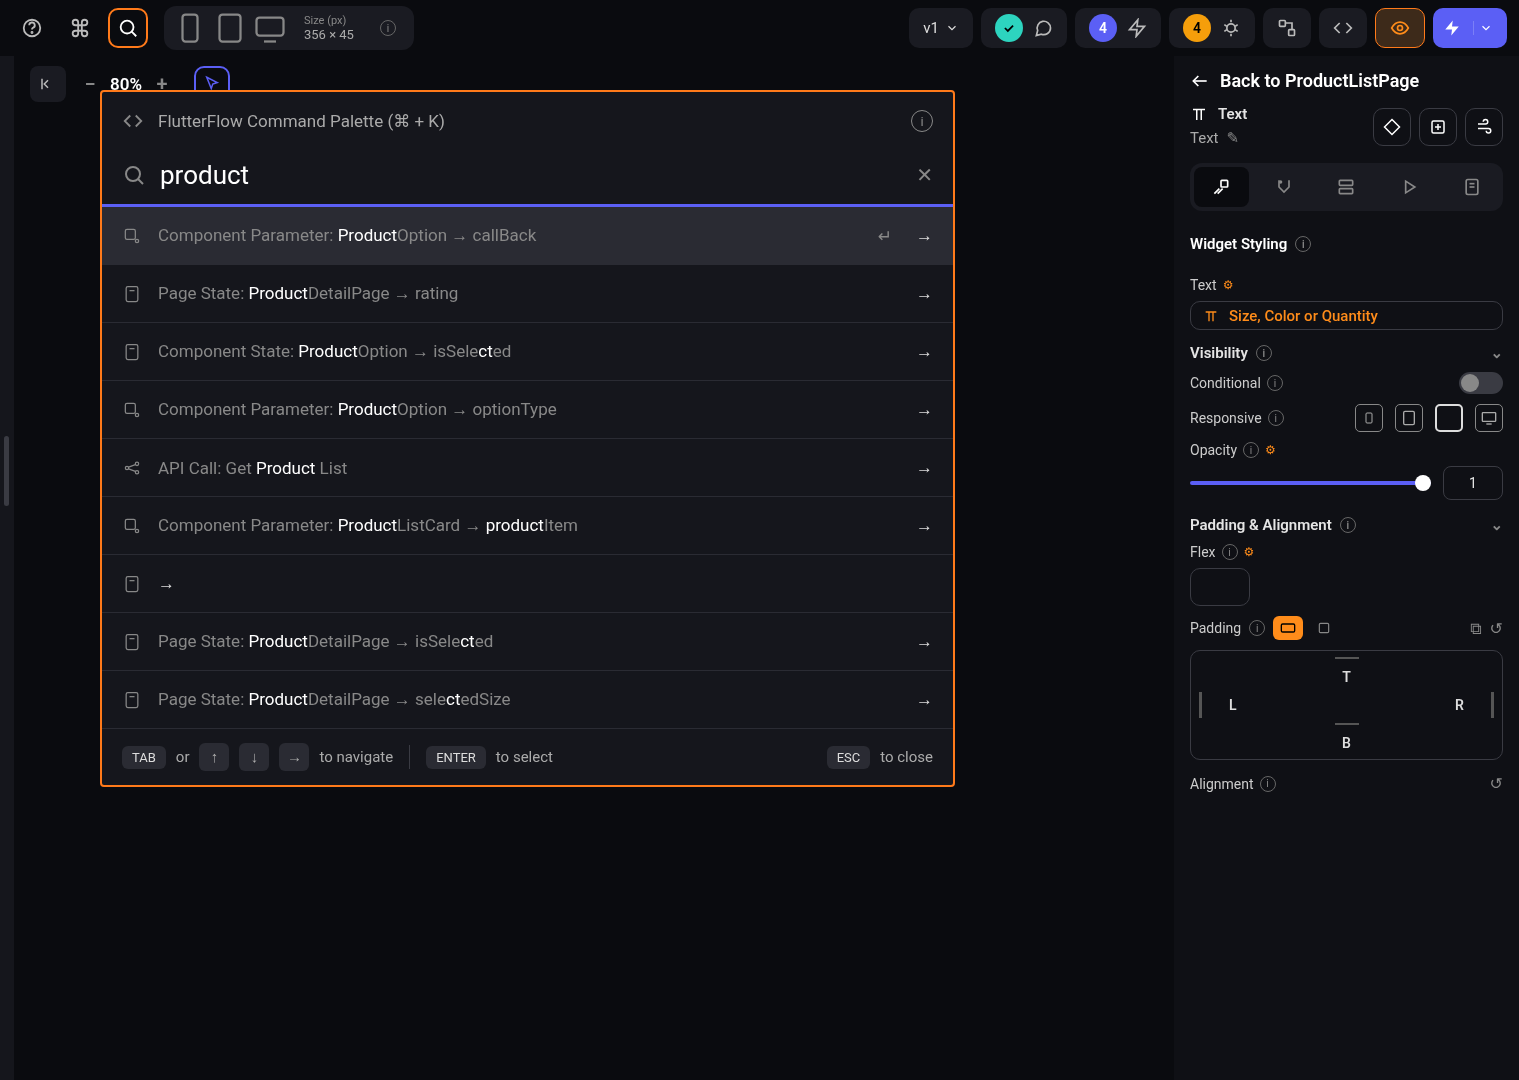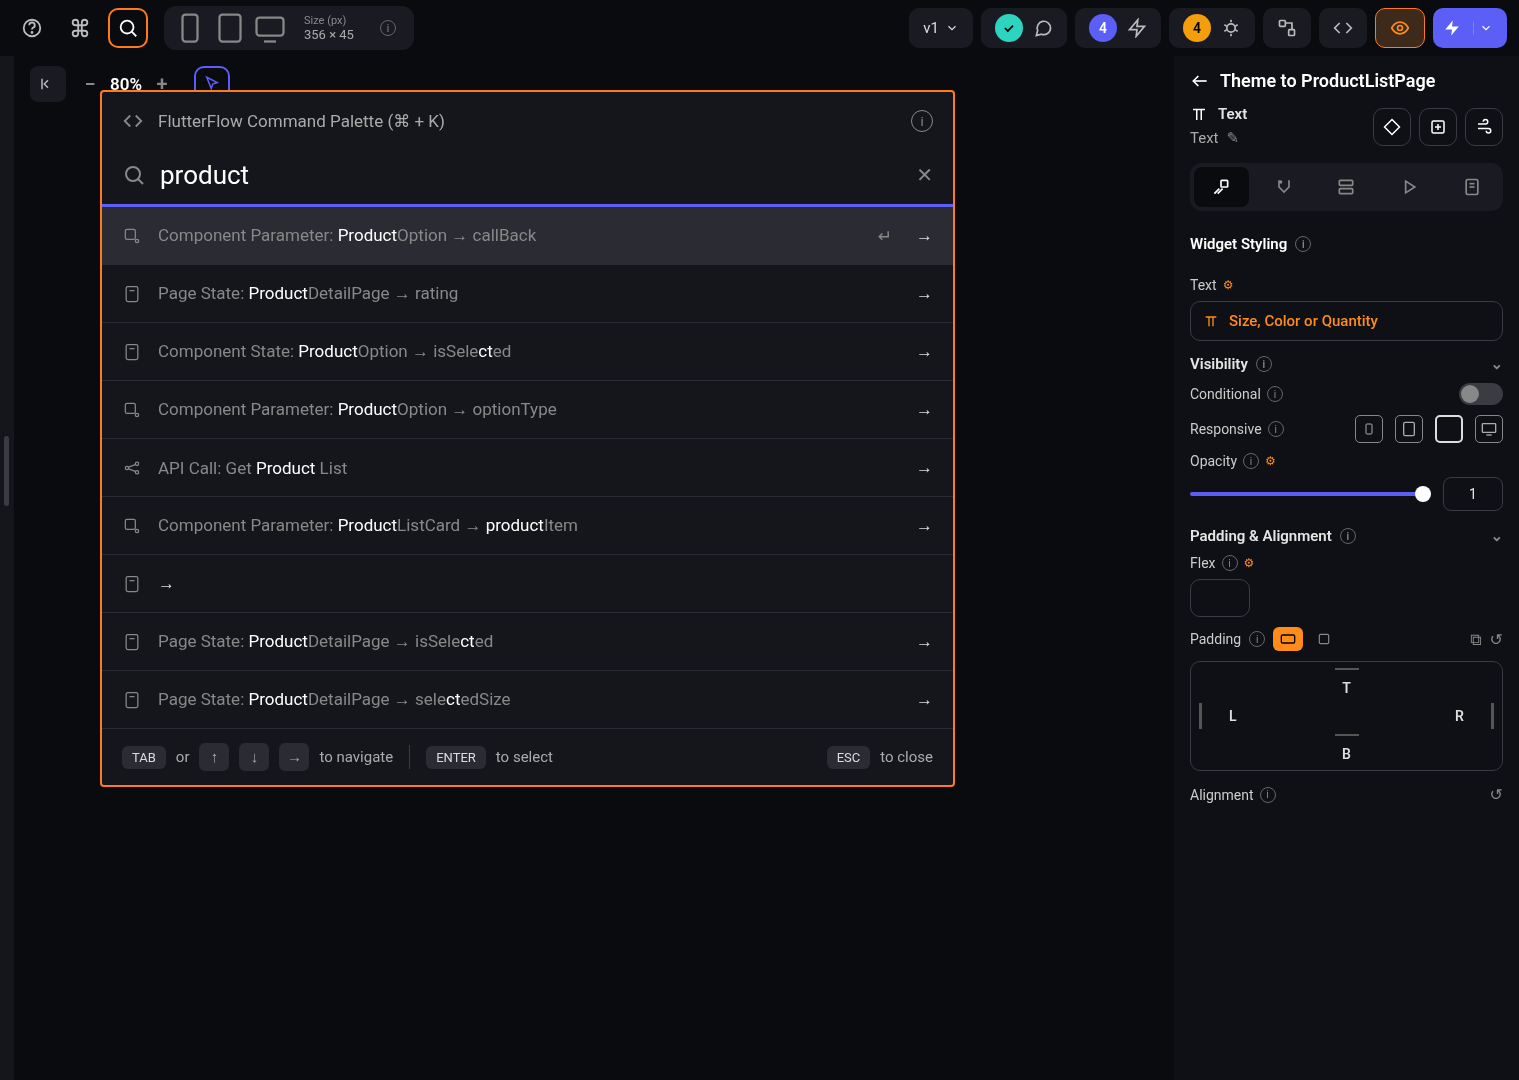--- a/index.html
+++ b/index.html
@@ -58,21 +58,21 @@
 .widget-label{font-size:15px;font-weight:600;}
 .widget-sub{color:#aaa;font-size:15px;margin-bottom:12px;display:flex;align-items:center;gap:8px;}
 .action-icons{position:absolute;right:16px;top:52px;display:flex;gap:8px;}
 .action-icon{width:38px;height:38px;border:1px solid #3a3b43;border-radius:10px;display:flex;align-items:center;justify-content:center;cursor:pointer;}
 .tabs-row{display:flex;gap:8px;margin:16px 0;background:#1a1b22;border-radius:12px;padding:4px;width:100%;}
 .tab-btn{flex:1;height:40px;display:flex;align-items:center;justify-content:center;border-radius:8px;cursor:pointer;color:#888;}
 .tab-btn.active{background:#0a0b0f;color:#fff;}
 .section-title{font-size:15px;font-weight:600;color:#fff;margin:24px 0;display:flex;align-items:center;gap:8px;}
 .theme-btn{width:100%;height:40px;background:#2a2b33;border-radius:10px;display:flex;align-items:center;justify-content:center;font-size:15px;font-weight:600;cursor:pointer;margin-bottom:14px;}
 .prop-label{font-size:14px;color:#ccc;margin:8px 0;display:flex;align-items:center;gap:6px;}
-.text-input-box{width:100%;height:40px;border:1px solid #3a3b43;border-radius:10px;display:flex;align-items:center;padding:4px 12px;gap:10px;margin-bottom:14px;}
+.text-input-box{width:100%;height:29px;border:1px solid #3a3b43;border-radius:10px;display:flex;align-items:center;padding:4px 12px;gap:10px;margin-bottom:14px;}
 .text-input-box .val{color:#ff8c1a;font-size:15px;font-weight:500;}
 .section-header{display:flex;align-items:center;justify-content:space-between;margin:14px 0 10px;font-size:15px;font-weight:600;}
 .chev{color:#888;}
 .row-between{display:flex;align-items:center;justify-content:space-between;margin:10px 0;}
 .row-between .lbl{font-size:14px;color:#ccc;display:flex;align-items:center;gap:6px;}
 .toggle{width:44px;height:22px;background:#3a3b43;border-radius:11px;position:relative;cursor:pointer;}
 .toggle::after{content:"";position:absolute;width:18px;height:18px;background:#888;border-radius:50%;top:2px;left:2px;}
 .device-icons{display:flex;gap:12px;}
 .device-icons .d{width:28px;height:28px;border:1.5px solid #888;border-radius:5px;cursor:pointer;color:#aaa;display:flex;align-items:center;justify-content:center;}
 .slider-row{display:flex;align-items:center;gap:12px;margin:8px 0 16px;}
@@ -411,21 +411,21 @@
     <span>to close</span>
   </div>
 </div>
 
 <div class="sidebar">
   <div class="back-row">
     <svg width="20" height="20" viewBox="0 0 24 24" fill="none" stroke="#fff" stroke-width="2">
         <line x1="20" y1="12" x2="4" y2="12"></line>
         <polyline points="10 18 4 12 10 6"></polyline>
       </svg>
-    <span>Theme to ProductListPage</span>
+    <span>Back to ProductListPage</span>
   </div>
   <div class="widget-row">
     <svg width="18" height="18" viewBox="0 0 24 24" fill="none" stroke="#fff" stroke-width="2">
         <path d="M4 6h16M9 6v14M15 6v14"></path>
       </svg>
     <span class="widget-label">Text</span>
   </div>
   <div class="widget-sub">
     <span>Text</span>
     <span class="edit-pencil">✎</span>

